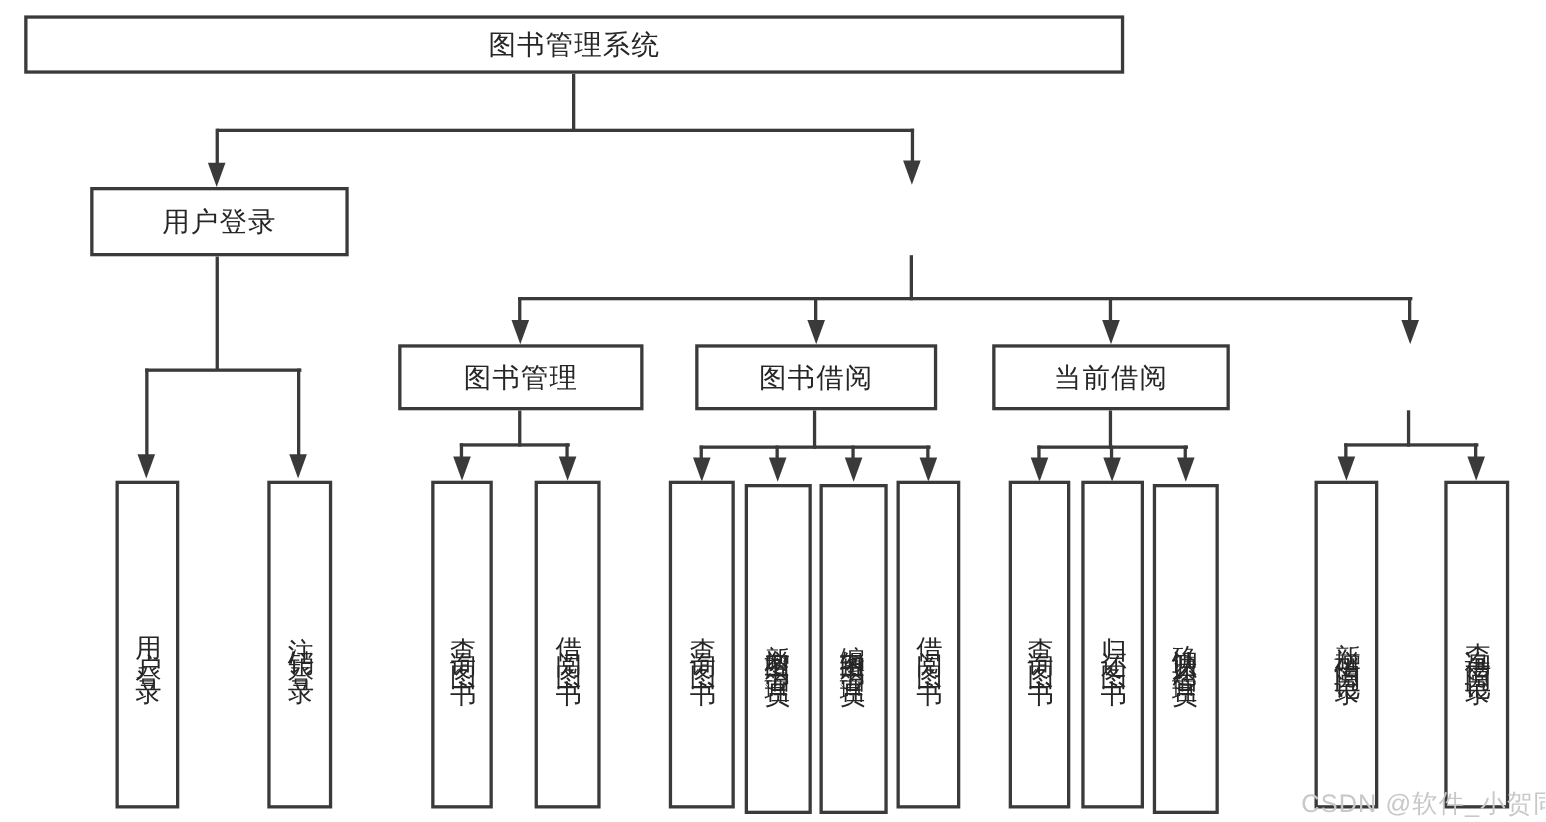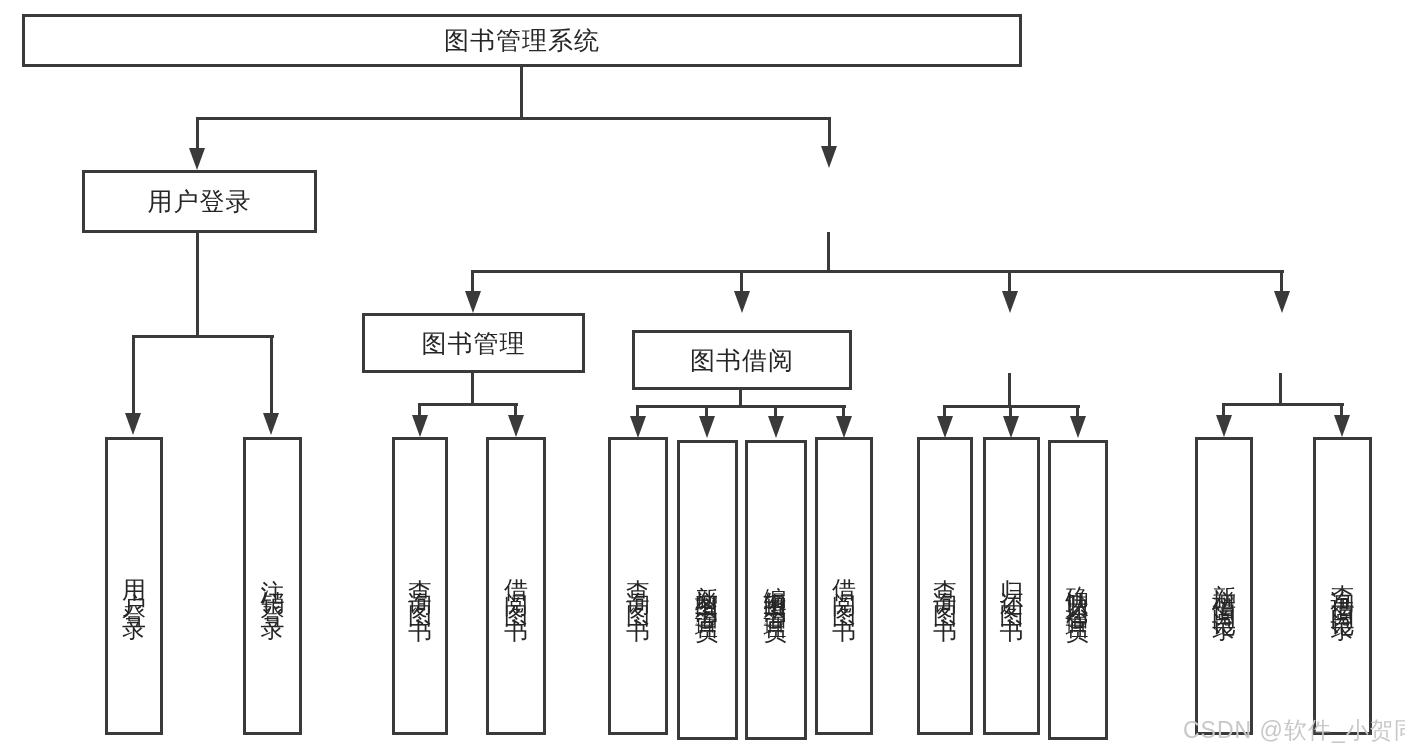--- a/index.html
+++ b/index.html
@@ -37,21 +37,22 @@
 </head>
 <body>
 
 <div class="stage">
 
   <div class="box hlabel" style="left:22px;top:14px;width:1000px;height:53px;">图书管理系统</div>
 
   <div class="box hlabel" style="left:82px;top:170px;width:235px;height:63px;">用户登录</div>
 
   <div class="box hlabel" style="left:362px;top:313px;width:223px;height:60px;">图书管理</div>
-  <div class="box hlabel" style="left:632px;top:313px;width:220px;height:60px;margin-top:17px;">图书借阅</div>
+  <div class="box hlabel" style="left:632px;top:313px;width:220px;height:60px;">图书借阅</div>
+  <div class="box hlabel" style="left:902px;top:313px;width:216px;height:60px;">当前借阅</div>
 
   <div class="box vbox v-short" style="left:105px;top:437px;width:58px;height:298px;">用户登录</div>
   <div class="box vbox v-short" style="left:243px;top:437px;width:59px;height:298px;">注销登录</div>
 
   <div class="box vbox v-short" style="left:392px;top:437px;width:56px;height:298px;">查询图书</div>
   <div class="box vbox v-short" style="left:486px;top:437px;width:60px;height:298px;">借阅图书</div>
 
   <div class="box vbox v-short" style="left:608px;top:437px;width:60px;height:298px;">查询图书</div>
   <div class="box vbox v-long" style="left:677px;top:440px;width:61px;height:300px;">新增图书（管理员）</div>
   <div class="box vbox v-long" style="left:745px;top:440px;width:62px;height:300px;">编辑图书（管理员）</div>

